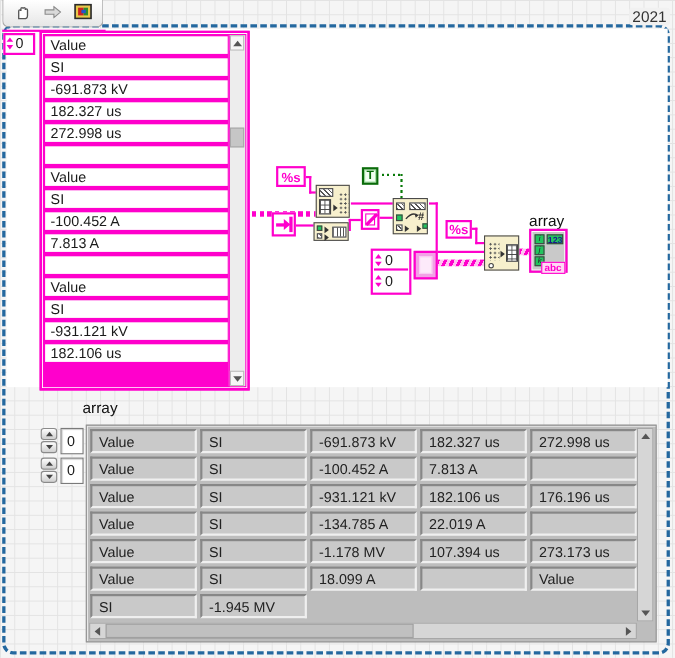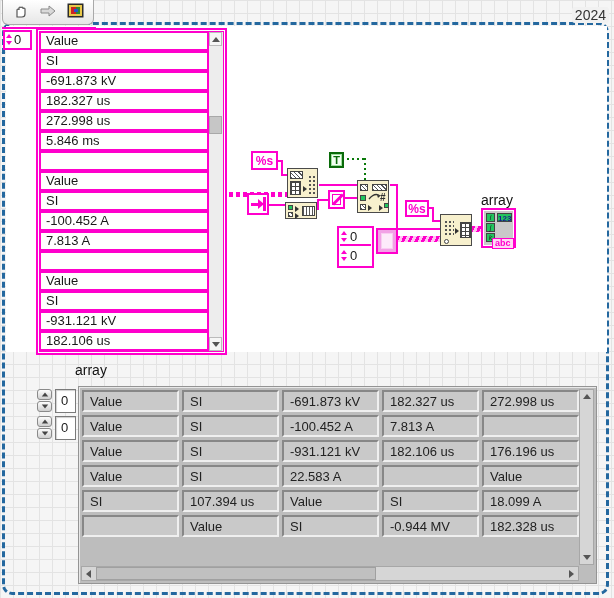--- a/index.html
+++ b/index.html
@@ -102,38 +102,37 @@
           <rect x="0.5" y="0.5" width="16" height="14" fill="#2b2b2b"></rect>
           <rect x="2" y="2" width="13" height="11" fill="#e8c84a"></rect>
           <rect x="4" y="4" width="5" height="7" fill="#cc2222"></rect>
           <rect x="9" y="4" width="4" height="7" fill="#2d8a2d"></rect>
           <rect x="7" y="6" width="4" height="3" fill="#2255cc"></rect>
         </svg>
       </span>
     </div>
   </div>
 
-  <div class="abs year-badge" style="right:5px;top:7px;">2024</div>
+  <div class="abs year-badge" style="right:5px;top:7px;">2021</div>
 
   <div class="abs mg" style="left:3px;top:30px;width:29px;height:20px;">
     <div class="abs" style="left:1px;top:1px;width:7px;height:14px;">
       <span class="tri tri-up-m abs" style="left:0;top:1px;"></span>
       <span class="tri tri-down-m abs" style="left:0;top:8px;"></span>
     </div>
     <div class="abs" style="left:9px;top:0;">0</div>
   </div>
 
   <div class="abs mg listbox" style="left:36px;top:28px;width:191px;height:327px;">
     <div class="abs" style="left:3px;top:3px;width:166px;height:317px;">
       <div class="lb-row">Value</div>
       <div class="lb-row">SI</div>
       <div class="lb-row">-691.873 kV</div>
       <div class="lb-row">182.327 us</div>
       <div class="lb-row">272.998 us</div>
-      <div class="lb-row">5.846 ms</div>
       <div class="lb-row"></div>
       <div class="lb-row">Value</div>
       <div class="lb-row">SI</div>
       <div class="lb-row">-100.452 A</div>
       <div class="lb-row">7.813 A</div>
       <div class="lb-row"></div>
       <div class="lb-row">Value</div>
       <div class="lb-row">SI</div>
       <div class="lb-row">-931.121 kV</div>
       <div class="lb-row">182.106 us</div>
@@ -286,33 +285,35 @@
       <div class="fp-cell">-100.452 A</div>
       <div class="fp-cell">7.813 A</div>
       <div class="fp-cell"></div>
       <div class="fp-cell">Value</div>
       <div class="fp-cell">SI</div>
       <div class="fp-cell">-931.121 kV</div>
       <div class="fp-cell">182.106 us</div>
       <div class="fp-cell">176.196 us</div>
       <div class="fp-cell">Value</div>
       <div class="fp-cell">SI</div>
-      <div class="fp-cell">22.583 A</div>
+      <div class="fp-cell">-134.785 A</div>
+      <div class="fp-cell">22.019 A</div>
       <div class="fp-cell"></div>
       <div class="fp-cell">Value</div>
       <div class="fp-cell">SI</div>
+      <div class="fp-cell">-1.178 MV</div>
       <div class="fp-cell">107.394 us</div>
+      <div class="fp-cell">273.173 us</div>
       <div class="fp-cell">Value</div>
       <div class="fp-cell">SI</div>
       <div class="fp-cell">18.099 A</div>
       <div class="fp-cell"></div>
       <div class="fp-cell">Value</div>
       <div class="fp-cell">SI</div>
-      <div class="fp-cell">-0.944 MV</div>
-      <div class="fp-cell">182.328 us</div>
+      <div class="fp-cell">-1.945 MV</div>
     </div>
 
     <div class="abs fp-scroll" style="right:2px;top:2px;width:15px;height:176px;">
       <div class="sb-btn abs" style="left:0;top:0;width:13px;height:13px;border:none;background:transparent;">
           <span class="tri tri-up"></span>
         </div>
       <div class="sb-btn abs" style="left:0;bottom:0;width:13px;height:13px;border:none;background:transparent;">
           <span class="tri tri-down"></span>
         </div>
     </div>

